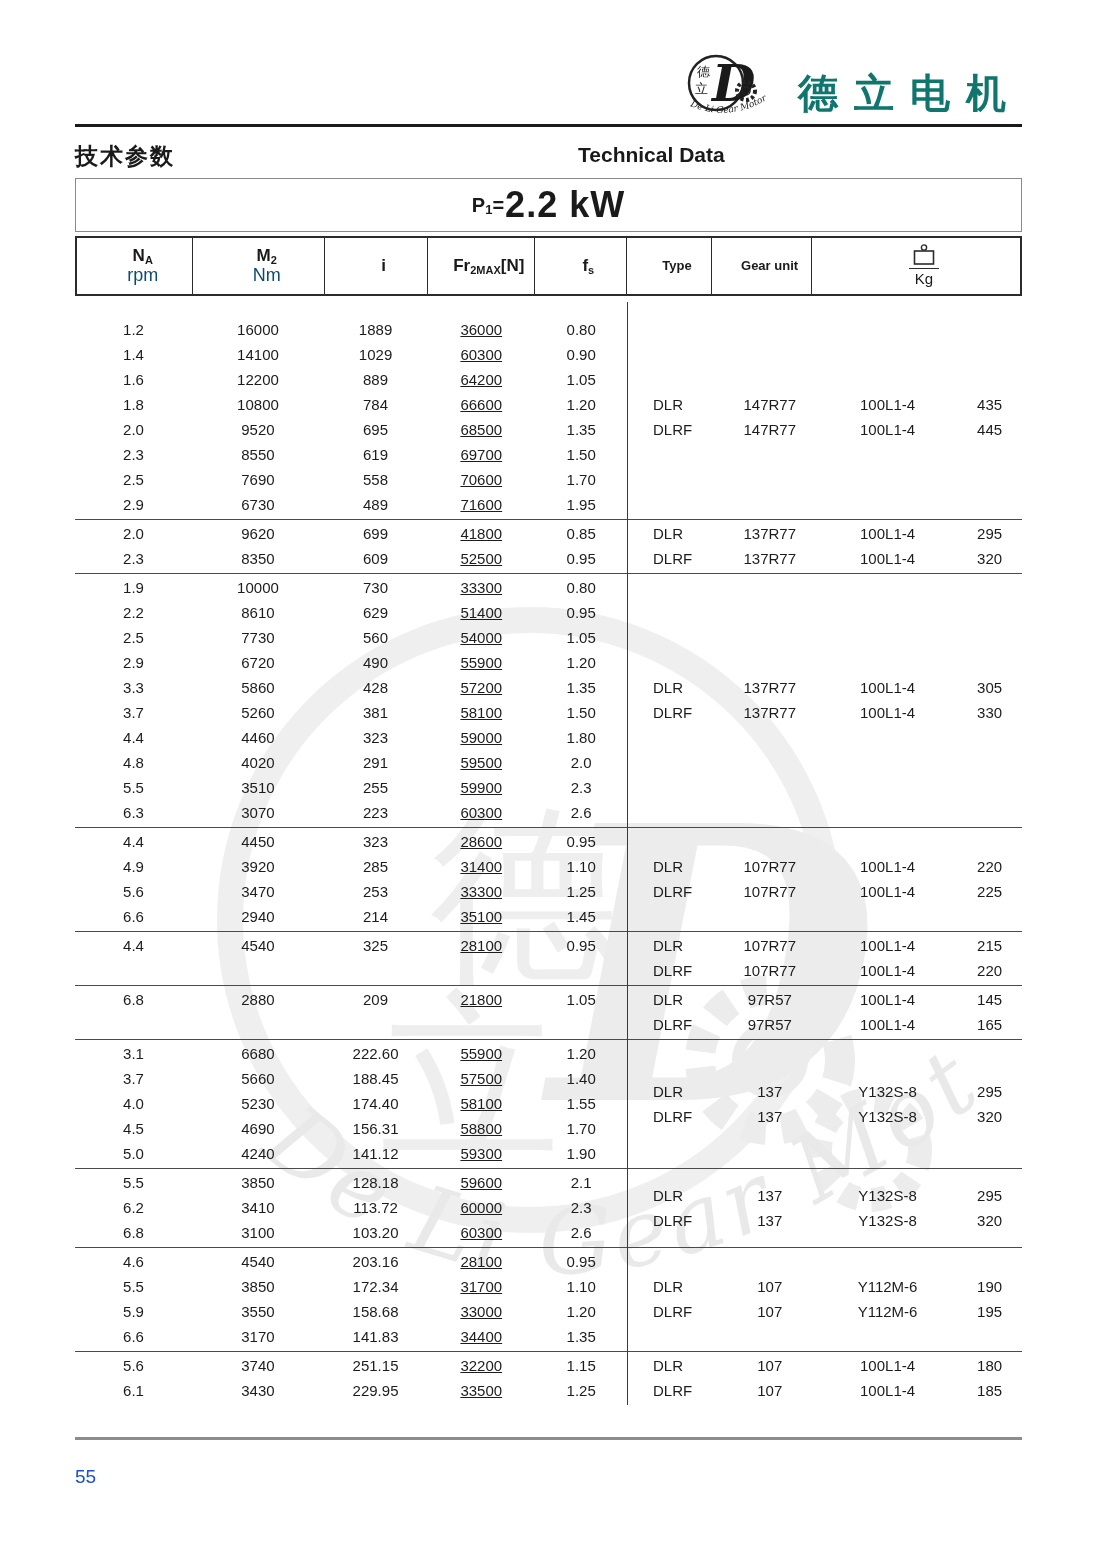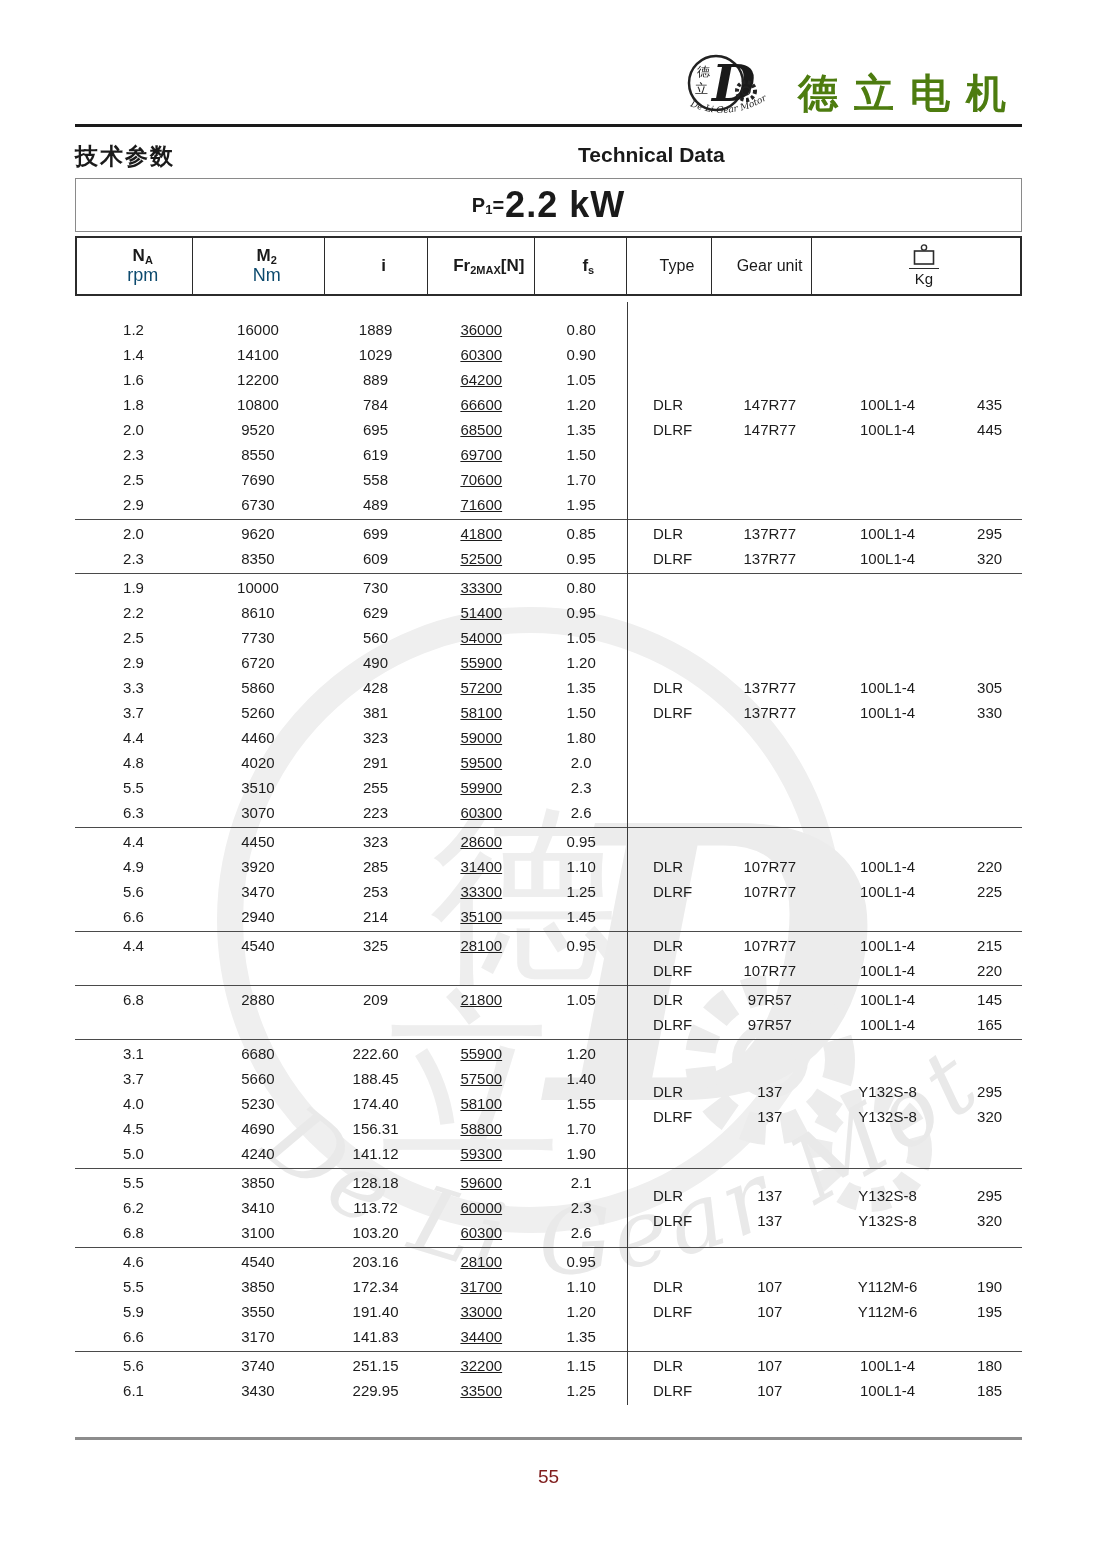--- a/index.html
+++ b/index.html
@@ -2,21 +2,21 @@
 <html><head>
 <meta charset="utf-8">
 <style>
   * { margin:0; padding:0; box-sizing:border-box; }
   body { background:#ffffff; font-family:"Liberation Sans", sans-serif; color:#1a1a1a; }
   .page { position:relative; width:1100px; height:1555px; background:#fff; overflow:hidden; }
   .content { position:absolute; left:75px; top:0; width:947px; }
 
   
   .logo-row { position:absolute; top:50px; right:0; display:flex; align-items:center; gap:14px; }
-  .brand-cn { font-family:Liberation Serif, serif; font-size:40px; font-weight:bold; letter-spacing:16px; color:#4d7c0f; white-space:nowrap;margin-top:12px; }
+  .brand-cn { font-family:Liberation Serif, serif; font-size:40px; font-weight:bold; letter-spacing:16px; color:#0f766e; white-space:nowrap;margin-top:12px; }
 
   .top-rule { position:absolute; top:124px; left:0; width:100%; height:3px; background:#1a1a1a; }
 
   
   .titles { position:absolute; top:141px; left:0; width:100%; height:30px; }
   .title-cn { position:absolute; left:0; top:0; font-size:23px; font-weight:bold; letter-spacing:2px; }
   .title-en { position:absolute; left:503px; top:2px; font-size:21px; font-weight:bold; }
 
   
   .power-box { position:absolute; top:178px; left:0; width:100%; height:54px;
@@ -27,21 +27,21 @@
   .power-val { font-size:36px; font-weight:900; letter-spacing:1px; }
 
   
   .thead { position:absolute; top:236px; left:0; width:100%; height:60px; display:flex; border:2px solid #2b2b2b; }
   .th { border-right:1px solid #2b2b2b; display:flex; flex-direction:column; align-items:center; justify-content:center; line-height:1.15;padding-left:16px; }
   .th:last-child { border-right:none; }
   .h-main { font-size:17px; font-weight:bold; }
   .h-sub { font-size:11px; font-weight:bold; position:relative; top:3px; }
   .h-tail { font-size:17px; font-weight:bold; }
   .th-unit { font-size:18px; color:#0c4a6e; }
-  .th-label { font-size:16px; font-weight:normal; }
+  .th-label { font-size:13px; font-weight:bold; }
   .kg-label { font-size:15px; }
   .kg-line { width:30px; height:1px; background:#2b2b2b; margin:2px 0 1px 0; }
 
   .w-na{width:12.35%;} .w-m2{width:13.94%;} .w-i{width:10.88%;} .w-fr{width:11.40%;}
   .w-fs{width:9.72%;} .w-type{width:9.08%;} .w-gear{width:10.56%;} .w-motor{width:15.31%;} .w-kg{width:6.77%; flex:1;}
 
   
   .tbody { position:absolute; top:300px; left:0; width:100%; padding-top:16px; }
   .tbody .vline { position:absolute; left:58.29%; top:2px; bottom:0; width:1px; background:#3a3a3a; z-index:2; }
   .group { position:relative; z-index:1; display:flex; padding:1px 0 2px 0; border-bottom:1px solid #4a4a4a;gap:12px; }
@@ -51,21 +51,21 @@
   .g-row { display:flex; height:25px; align-items:center; }
   .cell { text-align:center; font-size:15px; color:#1c1c1c; }
   .c0{width:21.2%;} .c1{width:23.9%;} .c2{width:18.7%;} .c3{width:19.6%;text-decoration:underline;} .c4{width:16.6%;}
   .c5{width:21.6%; text-align:left; padding-left:14px;} .c6{width:25.1%;} .c7{width:36.4%;} .c8{width:16.9%;}
 
   
   .watermark { position:absolute; left:55px; top:240px; width:880px; height:900px; z-index:0; pointer-events:none; }
 
   
   .footer-line { position:absolute; left:0; width:100%; height:3px; background:#8c8c8c; }
-  .page-number { position:absolute; left:0; width:100%; text-align:center; font-size:19px; color:#7f1d1d; }
+  .page-number { position:absolute; left:0; width:100%; text-align:left; font-size:19px; color:#1d4ed8; }
 </style>
 </head>
 <body>
 
 <div class="page">
   <div class="content">
 
     <div class="logo-row">
       <svg width="100" height="74" viewBox="0 0 100 74">
         <ellipse cx="32" cy="33" rx="27" ry="27" fill="none" stroke="#222" stroke-width="2.5"></ellipse>
@@ -555,21 +555,21 @@
             <div class="g-row">
               <div class="cell c0">5.5</div>
               <div class="cell c1">3850</div>
               <div class="cell c2">172.34</div>
               <div class="cell c3">31700</div>
               <div class="cell c4">1.10</div>
             </div>
             <div class="g-row">
               <div class="cell c0">5.9</div>
               <div class="cell c1">3550</div>
-              <div class="cell c2">191.40</div>
+              <div class="cell c2">158.68</div>
               <div class="cell c3">33000</div>
               <div class="cell c4">1.20</div>
             </div>
             <div class="g-row">
               <div class="cell c0">6.6</div>
               <div class="cell c1">3170</div>
               <div class="cell c2">141.83</div>
               <div class="cell c3">34400</div>
               <div class="cell c4">1.35</div>
             </div>

